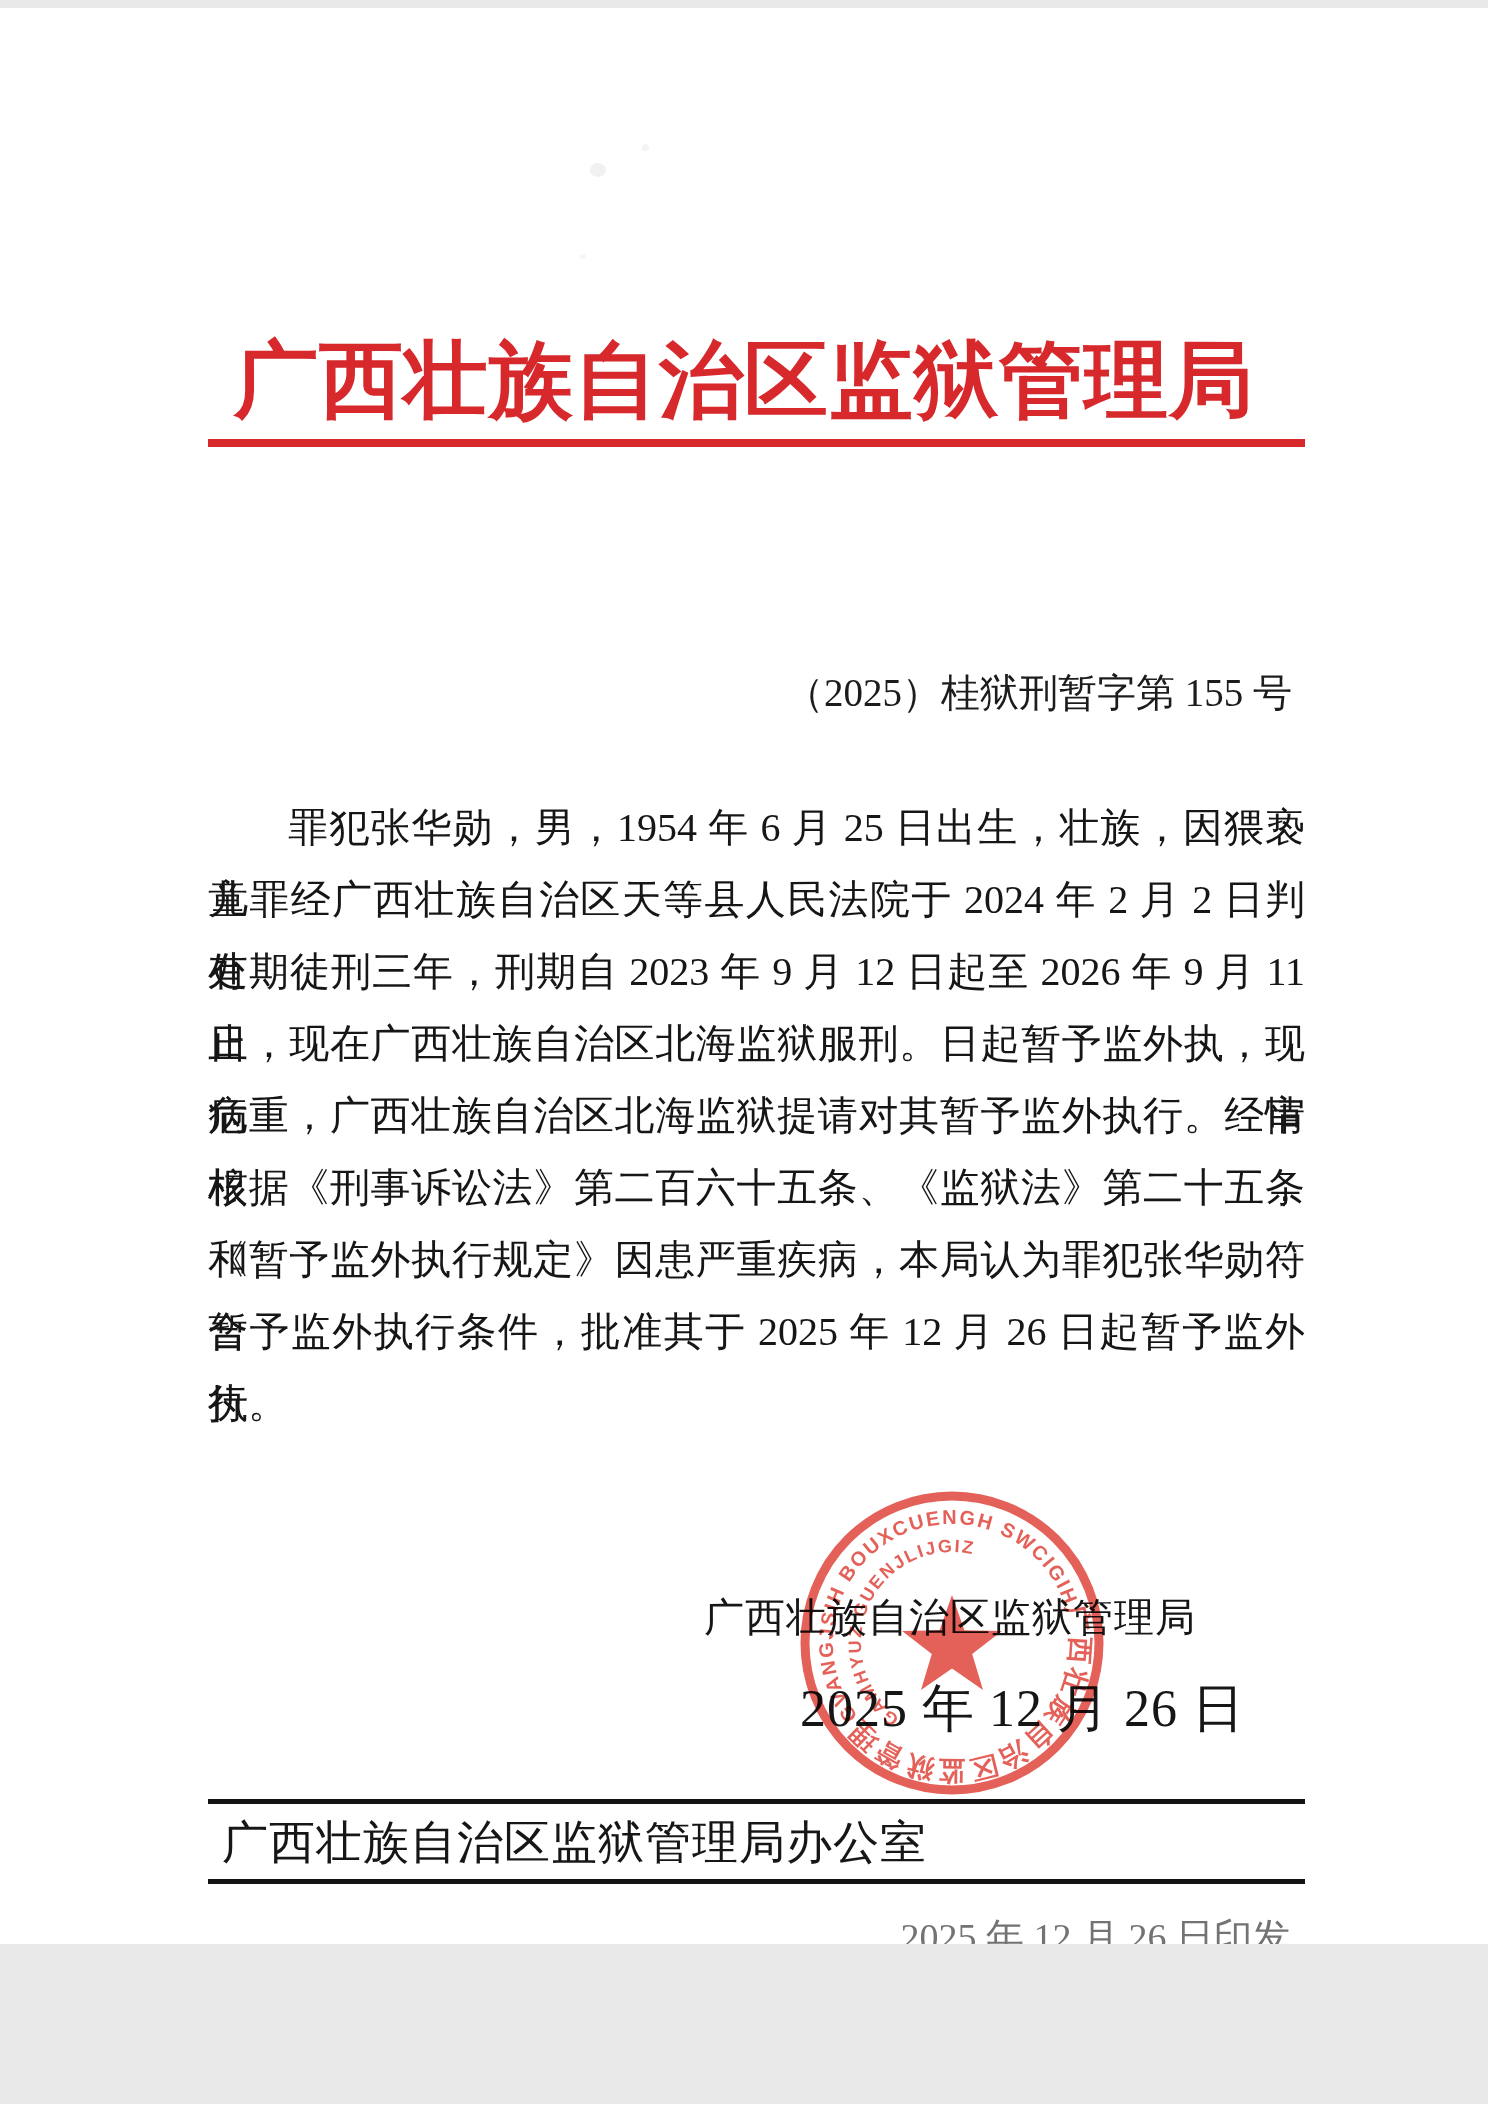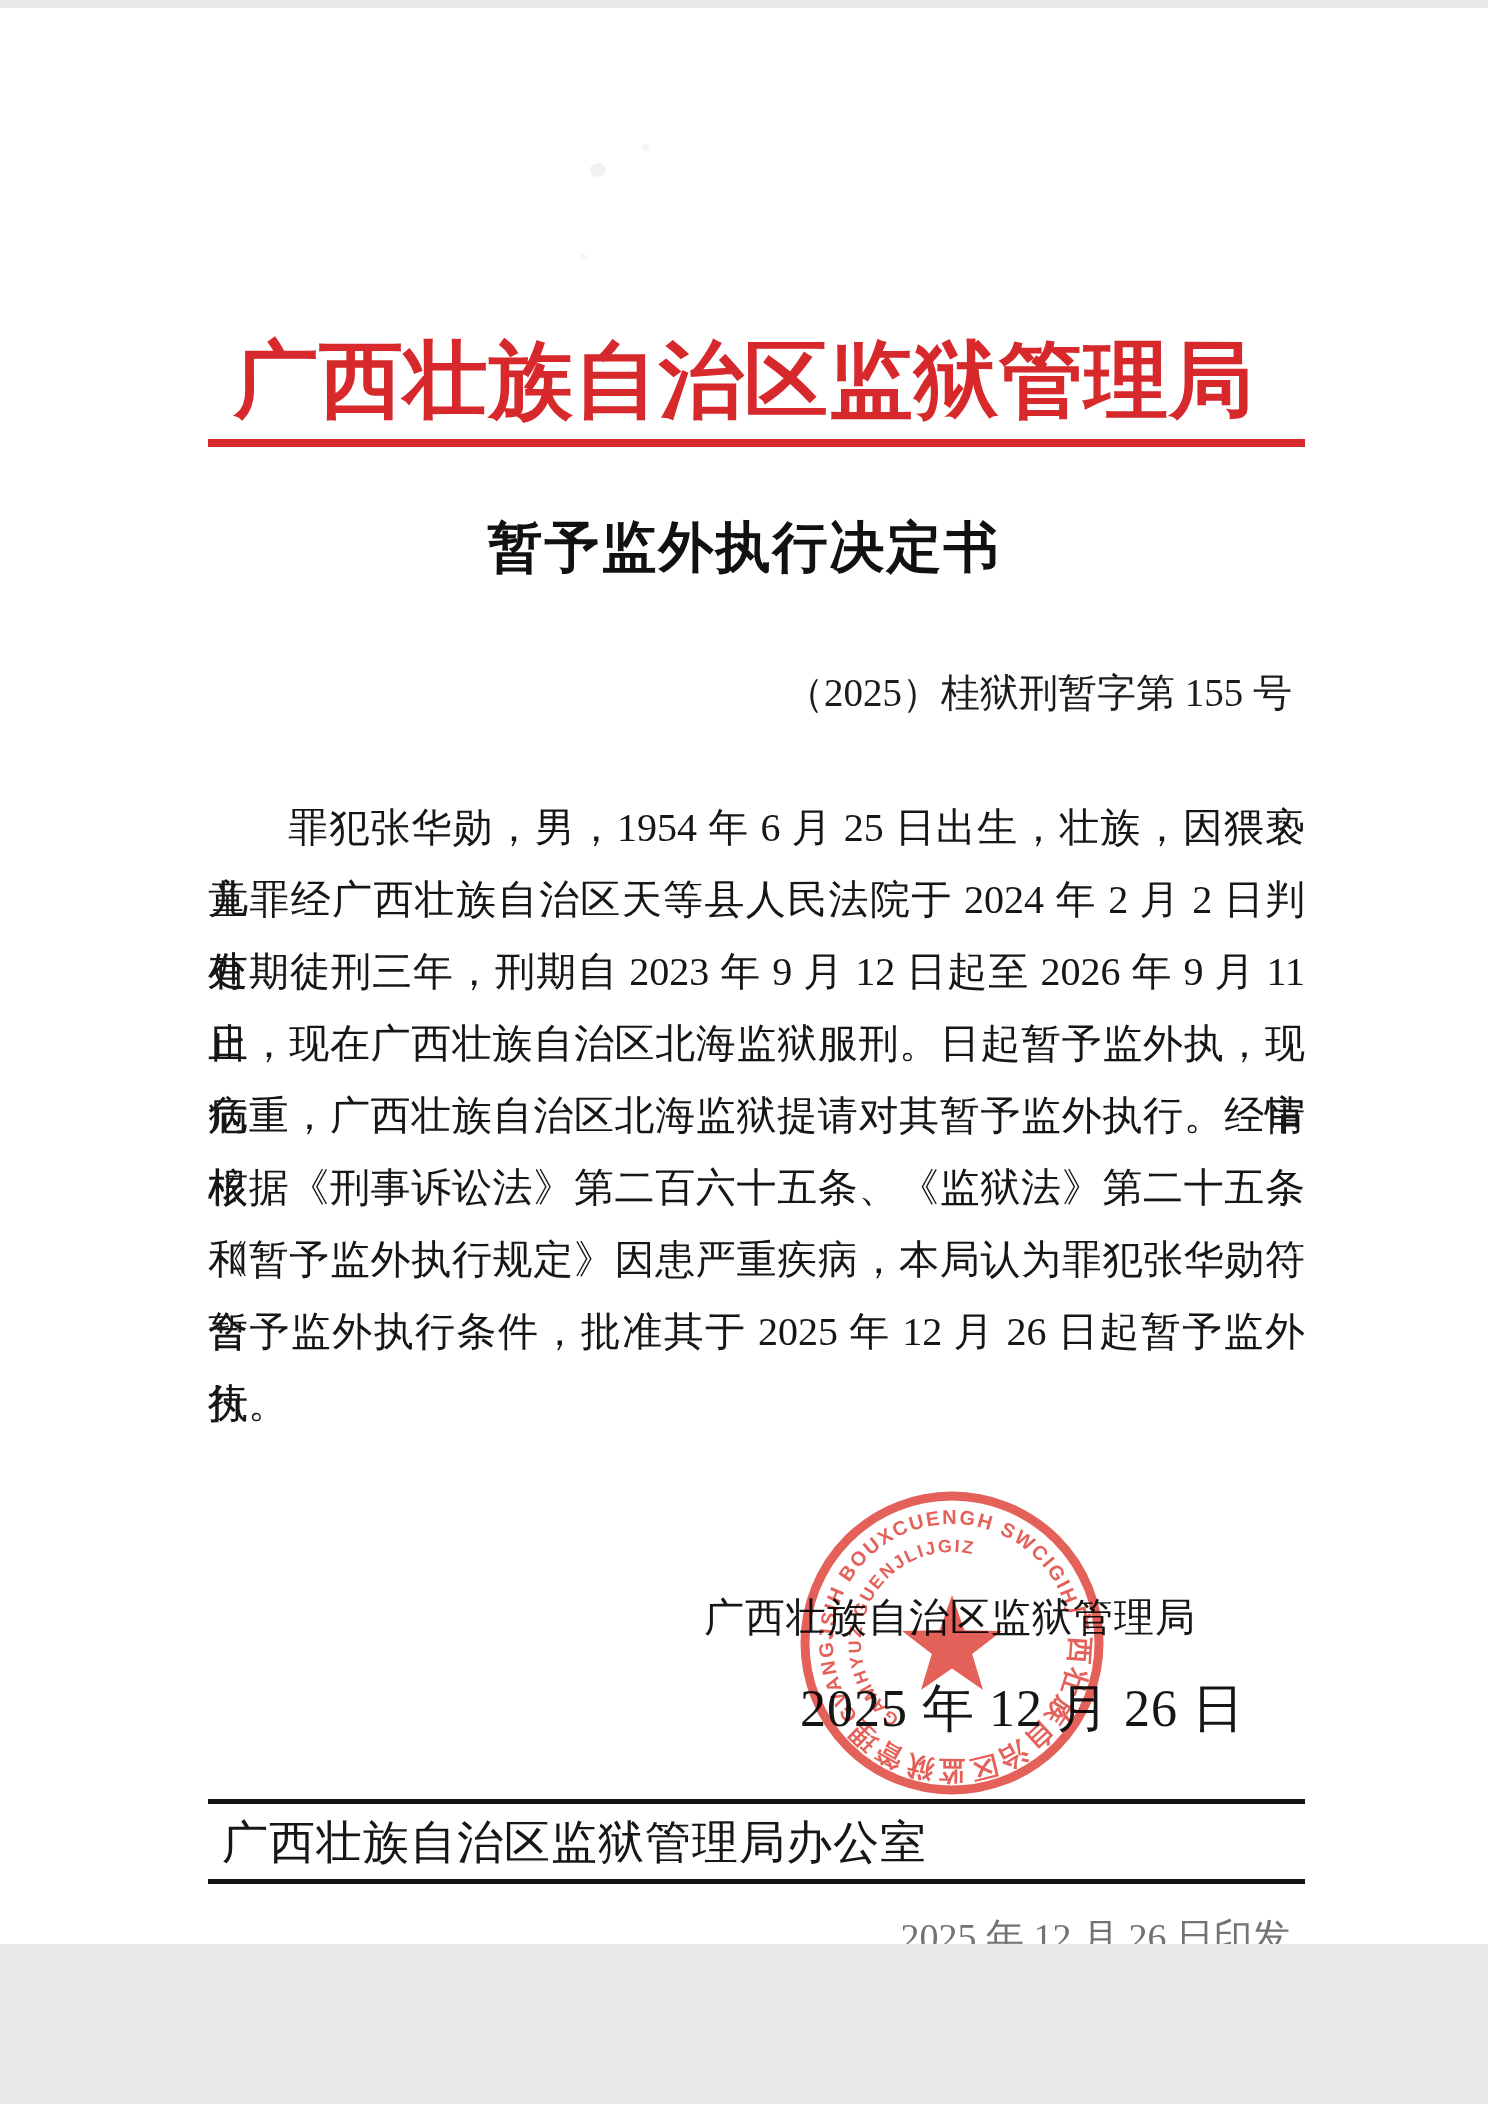--- a/index.html
+++ b/index.html
@@ -96,21 +96,20 @@
 
 <div class="page">
 
   <div class="abs speckle sp1"></div>
   <div class="abs speckle sp2"></div>
   <div class="abs speckle sp3"></div>
 
   <div class="abs header-title">广西壮族自治区监狱管理局</div>
   <div class="abs red-rule"></div>
 
-  <div class="abs doc-title">暂予监外执行决定书</div>
   <div class="abs doc-number">（2025）桂狱刑暂字第 155 号</div>
 
   <div class="abs body-text">
     <div class="body-line first">罪犯张华勋，男，1954 年 6 月 25 日出生，壮族，因猥亵儿</div>
     <div class="body-line">童罪经广西壮族自治区天等县人民法院于 2024 年 2 月 2 日判处</div>
     <div class="body-line">有期徒刑三年，刑期自 2023 年 9 月 12 日起至 2026 年 9 月 11 日</div>
     <div class="body-line">止，现在广西壮族自治区北海监狱服刑。日起暂予监外执，现病情</div>
     <div class="body-line">危重，广西壮族自治区北海监狱提请对其暂予监外执行。经审核，</div>
     <div class="body-line">根据《刑事诉讼法》第二百六十五条、《监狱法》第二十五条和</div>
     <div class="body-line">《暂予监外执行规定》因患严重疾病，本局认为罪犯张华勋符合</div>

